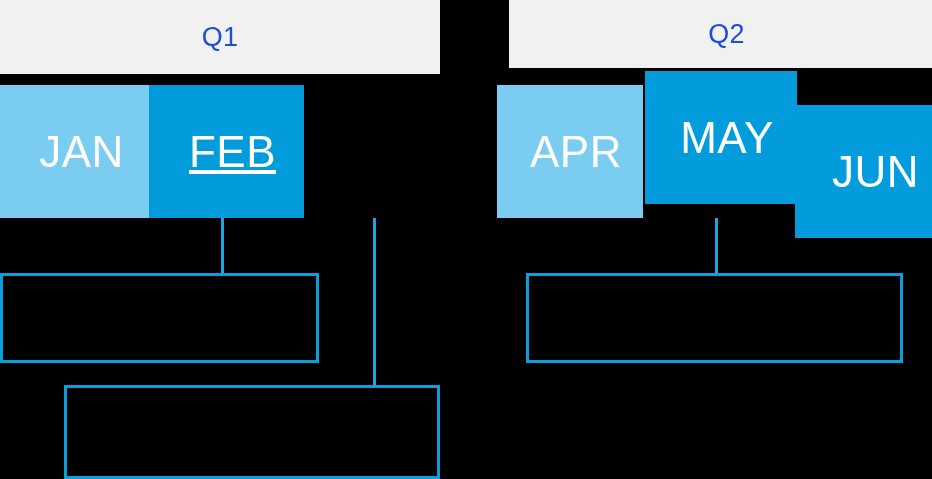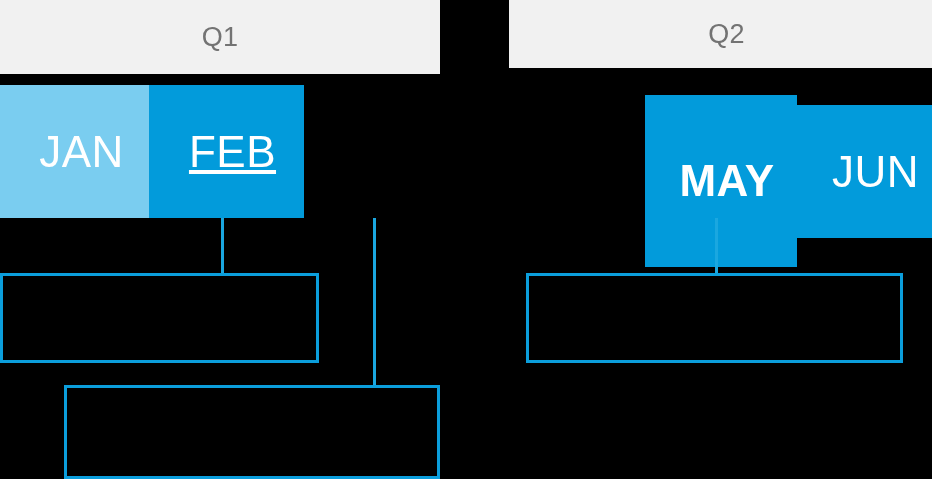--- a/index.html
+++ b/index.html
@@ -15,21 +15,21 @@
     width: 932px;
     height: 479px;
     background: #000000;
     overflow: hidden;
   }
 
   
   .quarter-header {
     position: absolute;
     background: #F1F1F1;
-    color: #737373;
+    color: #1d4ed8;
     display: flex;
     align-items: center;
     justify-content: center;
     font-size: 27px;
     font-weight: 400;
     letter-spacing: 0.3px;
     line-height: 1;
   }
 
   
@@ -73,21 +73,24 @@
   <div class="quarter-header" style="left:497px; top:0px; width:435px; height:68px;margin-left:12px;">
     <span>Q2</span>
   </div>
 
   <div class="month-cell tone-light" style="left:0px; top:85px; width:139px; height:133px;">
     <span>JAN</span>
   </div>
   <div class="month-cell tone-dark" style="left:149px; top:85px; width:143px; height:133px;text-decoration:underline;">
     <span>FEB</span>
   </div>
-  <div class="month-cell tone-dark" style="left:645px; top:95px; width:140px; height:172px;font-weight:bold;">
+  <div class="month-cell tone-light" style="left:497px; top:85px; width:134px; height:133px;">
+    <span>APR</span>
+  </div>
+  <div class="month-cell tone-dark" style="left:645px; top:71px; width:140px; height:133px;">
     <span>MAY</span>
   </div>
   <div class="month-cell tone-dark" style="left:795px; top:85px; width:137px; height:133px;margin-top:20px;">
     <span>JUN</span>
   </div>
 
   <div class="connector" style="left:221px; top:218px; width:3px; height:56px;"></div>
   <div class="connector" style="left:373px; top:218px; width:3px; height:168px;"></div>
   <div class="connector" style="left:715px; top:218px; width:3px; height:56px;"></div>
 

